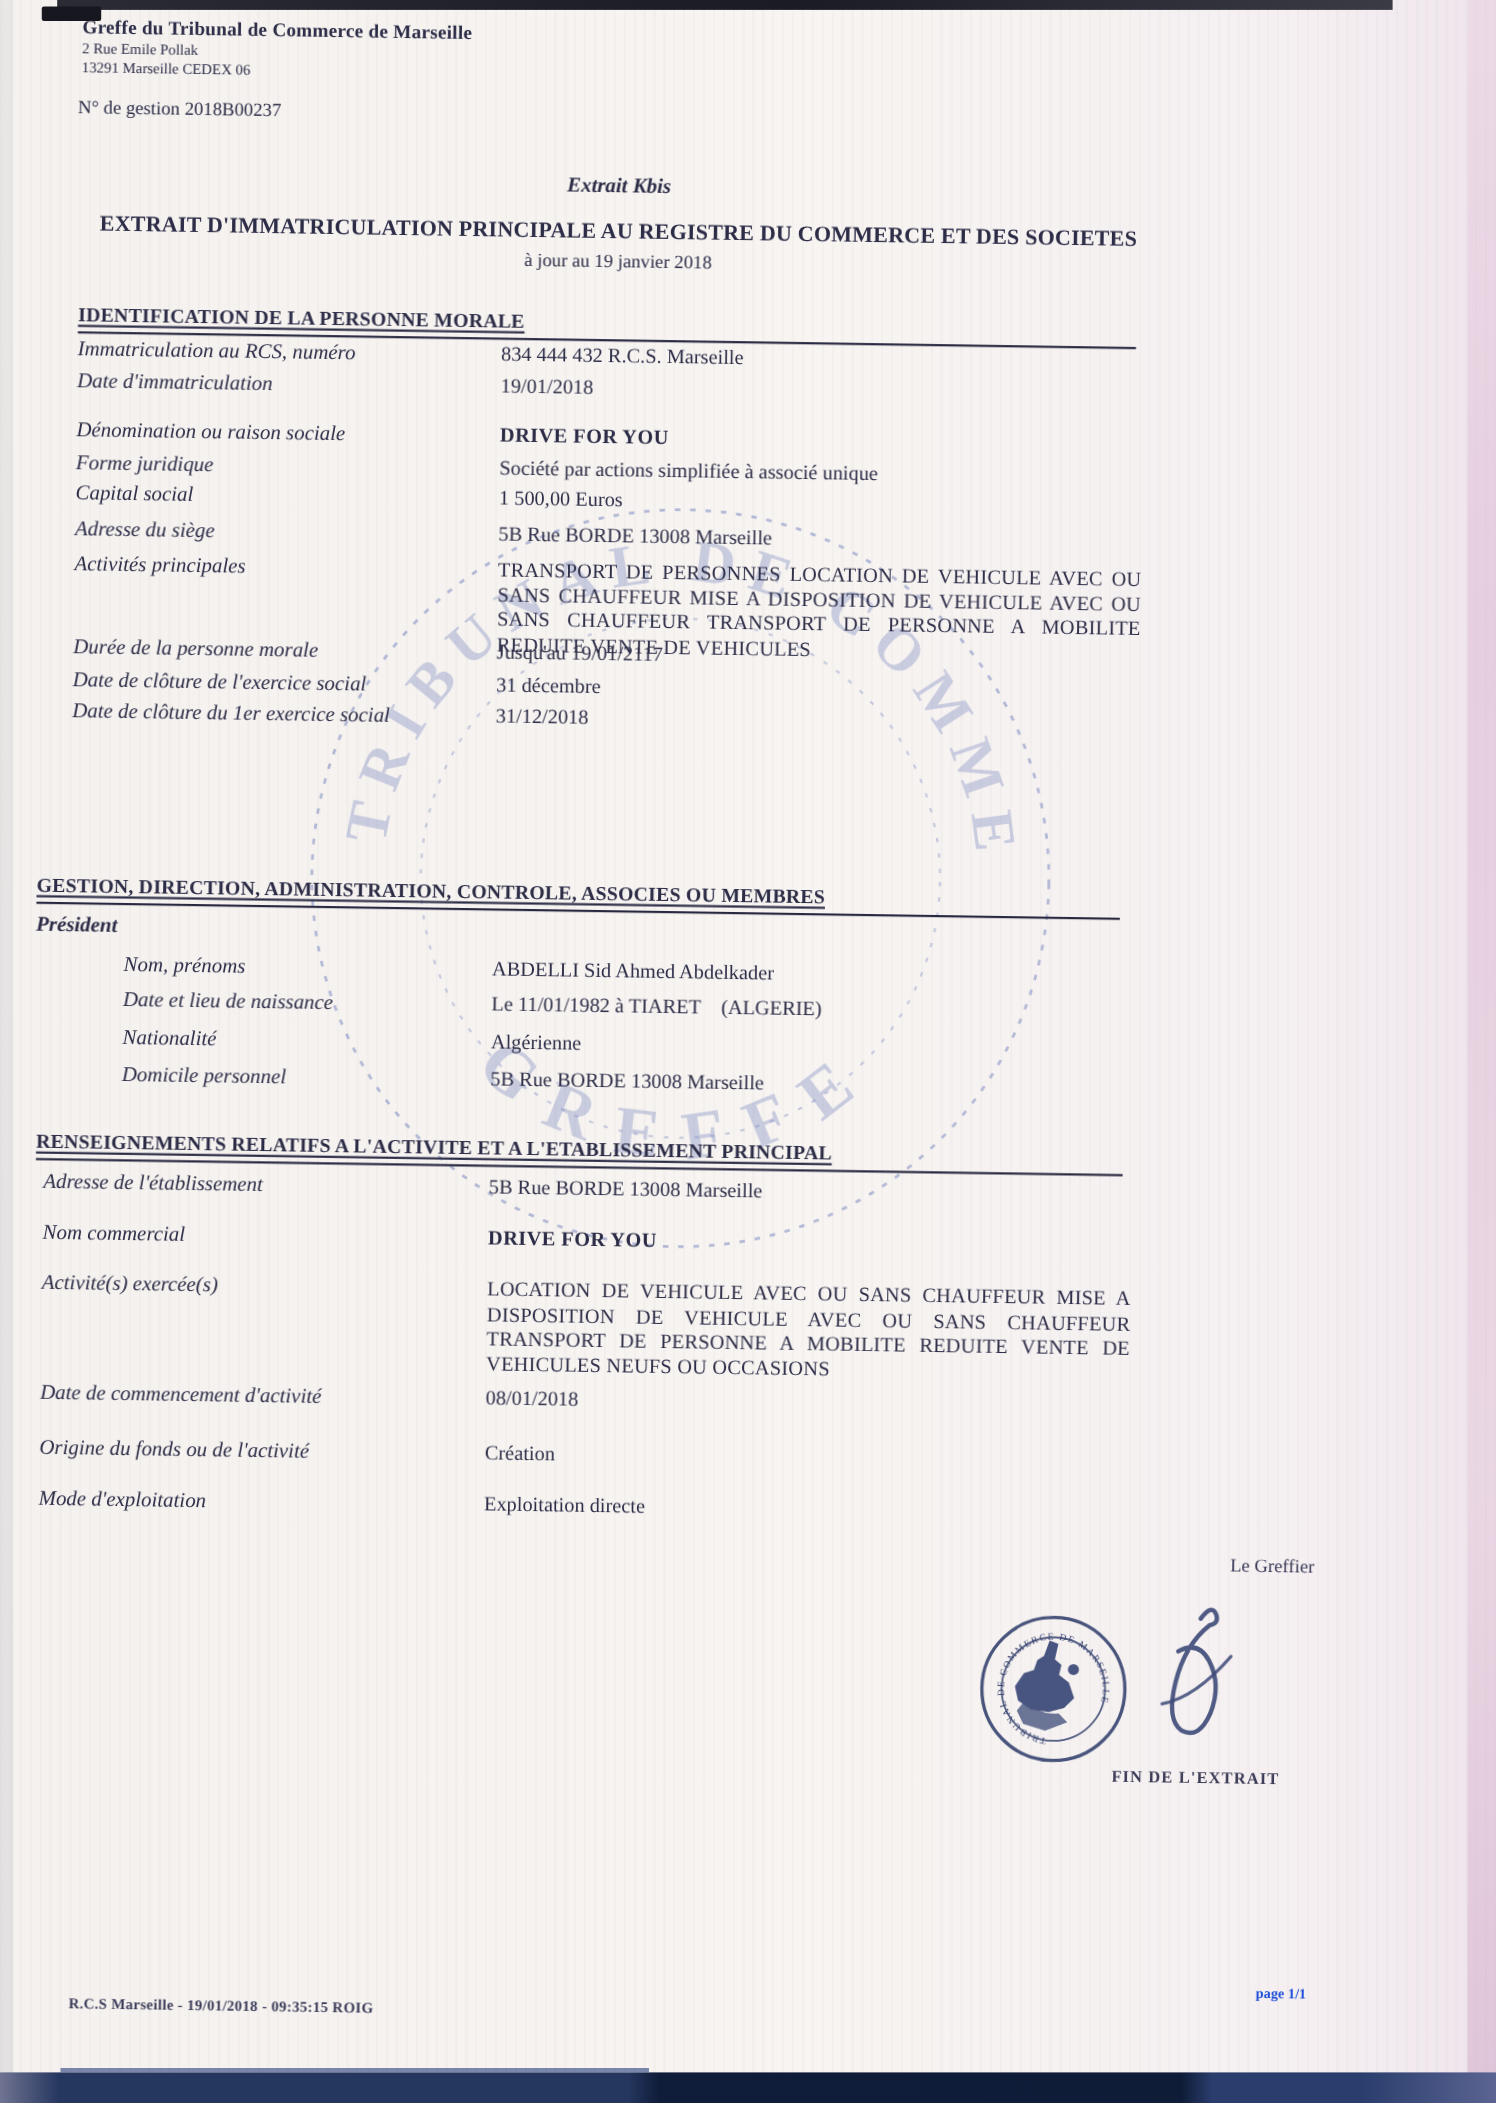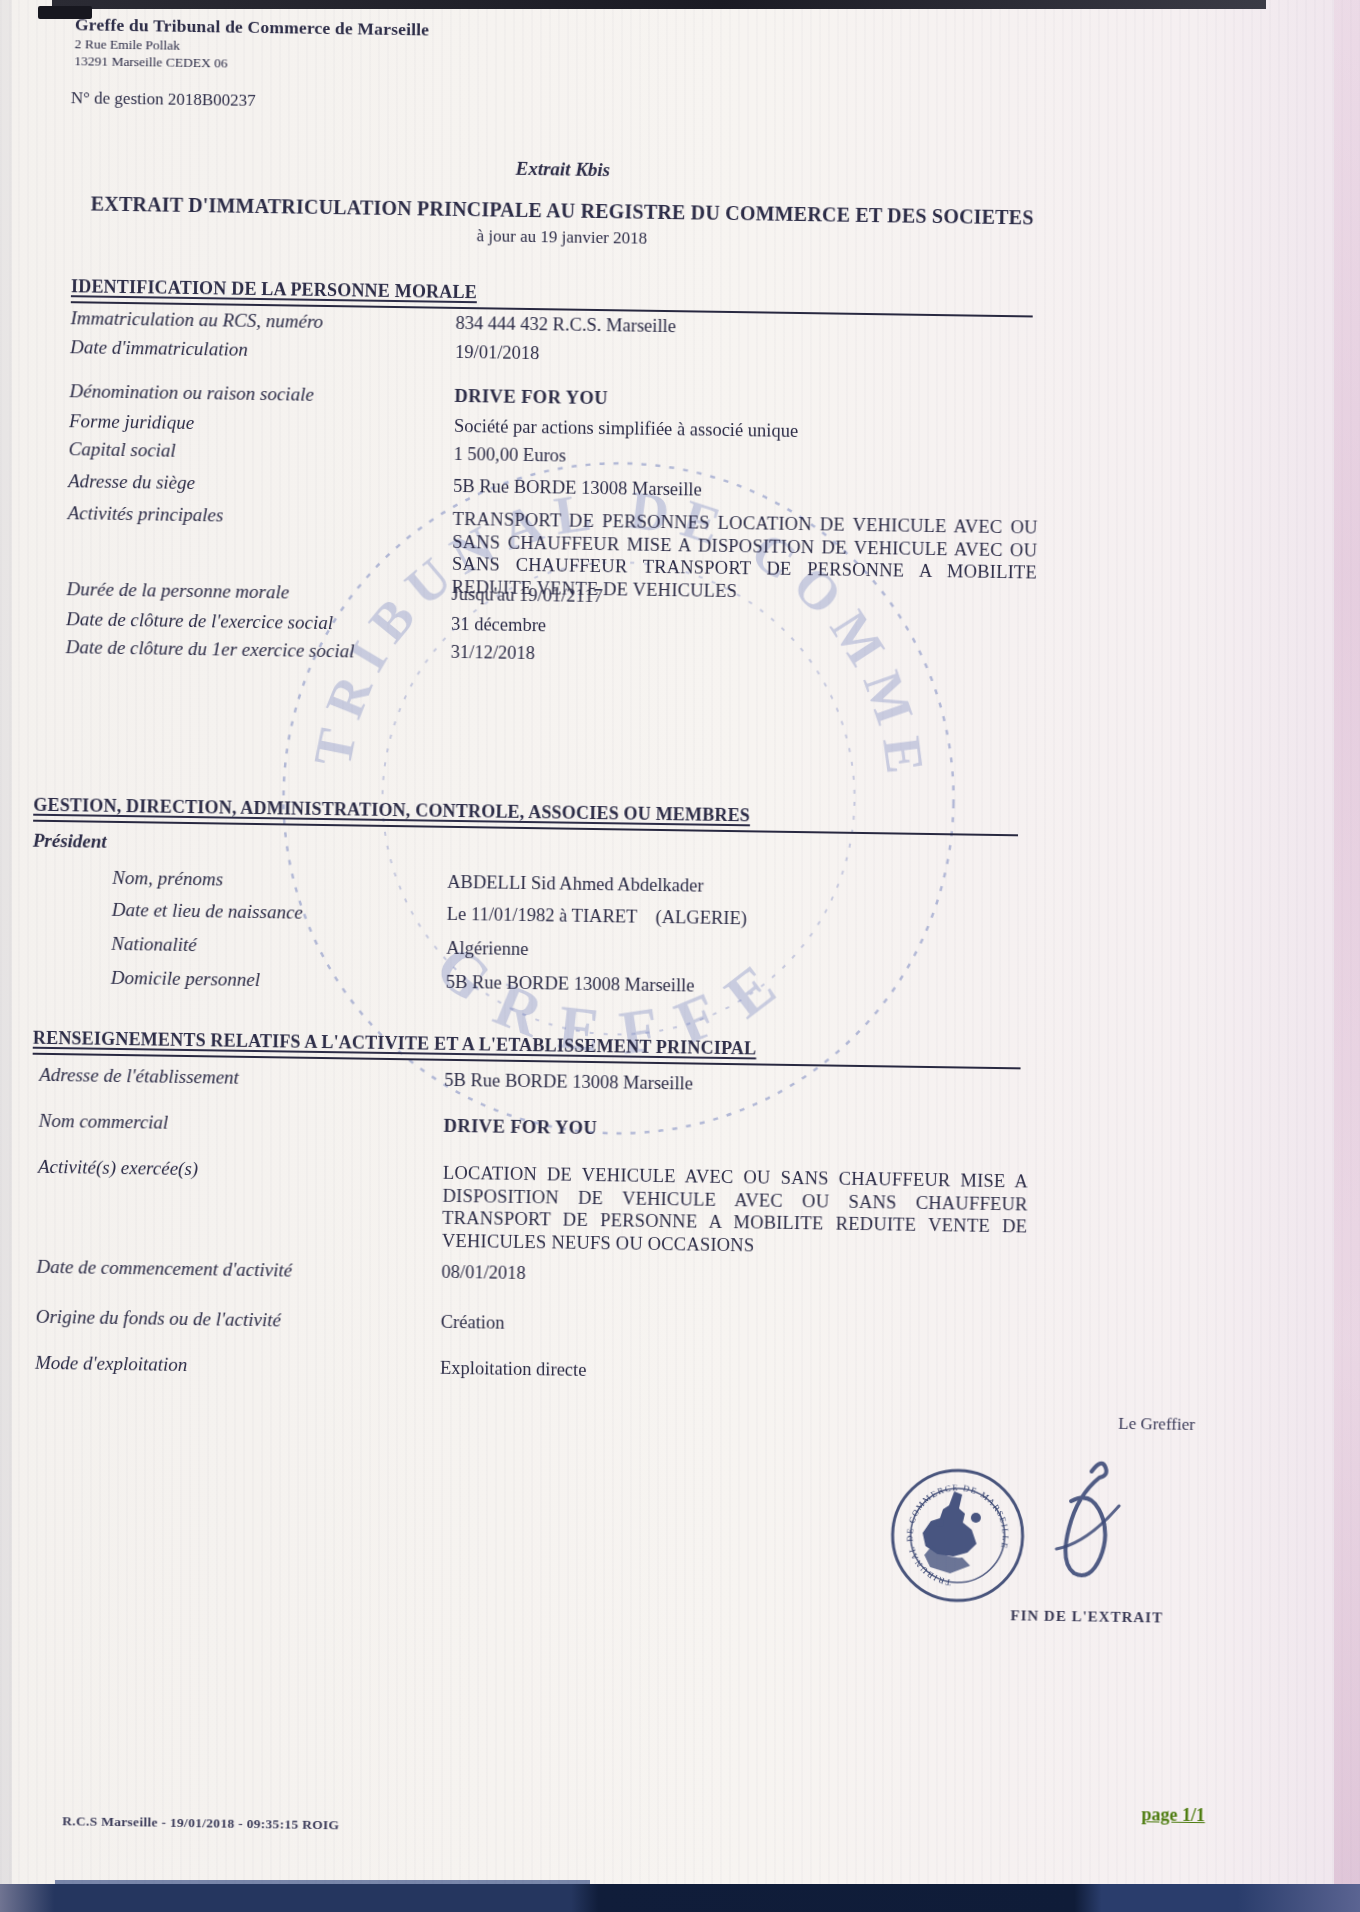--- a/index.html
+++ b/index.html
@@ -40,21 +40,21 @@
   .row .label{width:385px;font-style:italic;font-size:19px;flex:none;}
   .row.indent .label{padding-left:50px;box-sizing:content-box;width:335px;}
   .row .value{width:585px;font-size:18.5px;white-space:pre-wrap;}
   .row .value.bold{font-weight:bold;letter-spacing:.4px;}
   .row .value.caps{text-align:justify;line-height:1.22;letter-spacing:.2px;font-size:18.5px;}
   .subhead{font-size:19px;font-weight:bold;font-style:italic;}
 
   .greffier{font-size:17px;color:#3a3a58;}
   .fin{font-size:15px;letter-spacing:1px;color:#3c3c58;filter:blur(.4px);font-weight:bold;}
   .footer-meta{font-size:13.5px;font-weight:bold;color:#3c3c5a;filter:blur(.6px);letter-spacing:.3px;}
-  .footer-page{font-size:18px;font-weight:bold;color:#4d7c0f;filter:blur(.4px);text-decoration:underline;}
+  .footer-page{font-size:13px;font-weight:bold;color:#1d4ed8;filter:blur(.4px);}
 
   .wm{opacity:1;pointer-events:none;}
 </style>
 </head>
 <body>
 
 <div class="streaks"></div>
 <div class="left-tint"></div>
 <div class="right-tint"></div>
 <div class="top-bar"></div>

